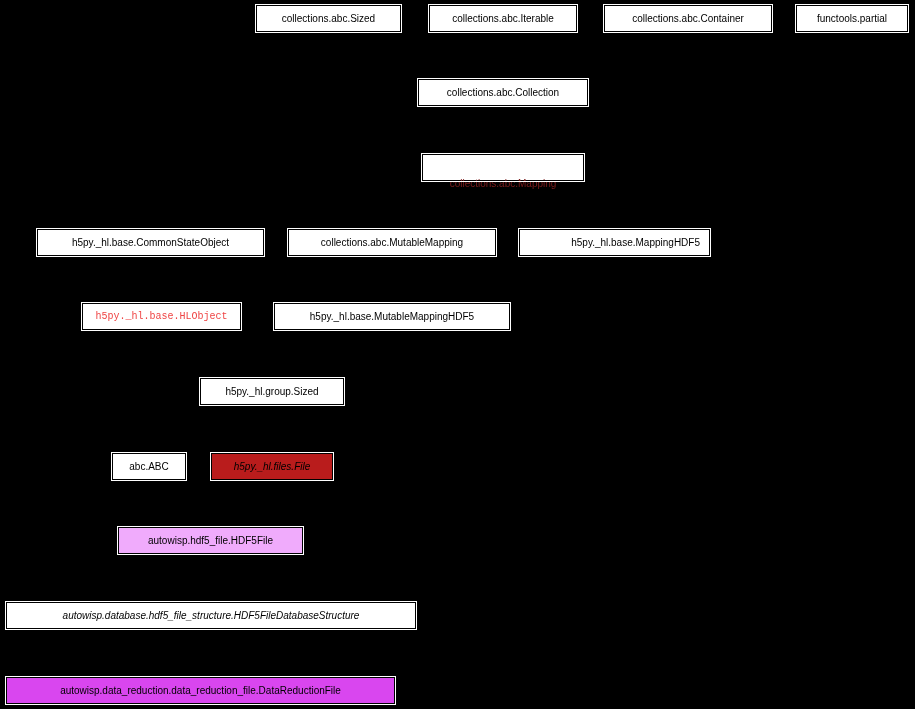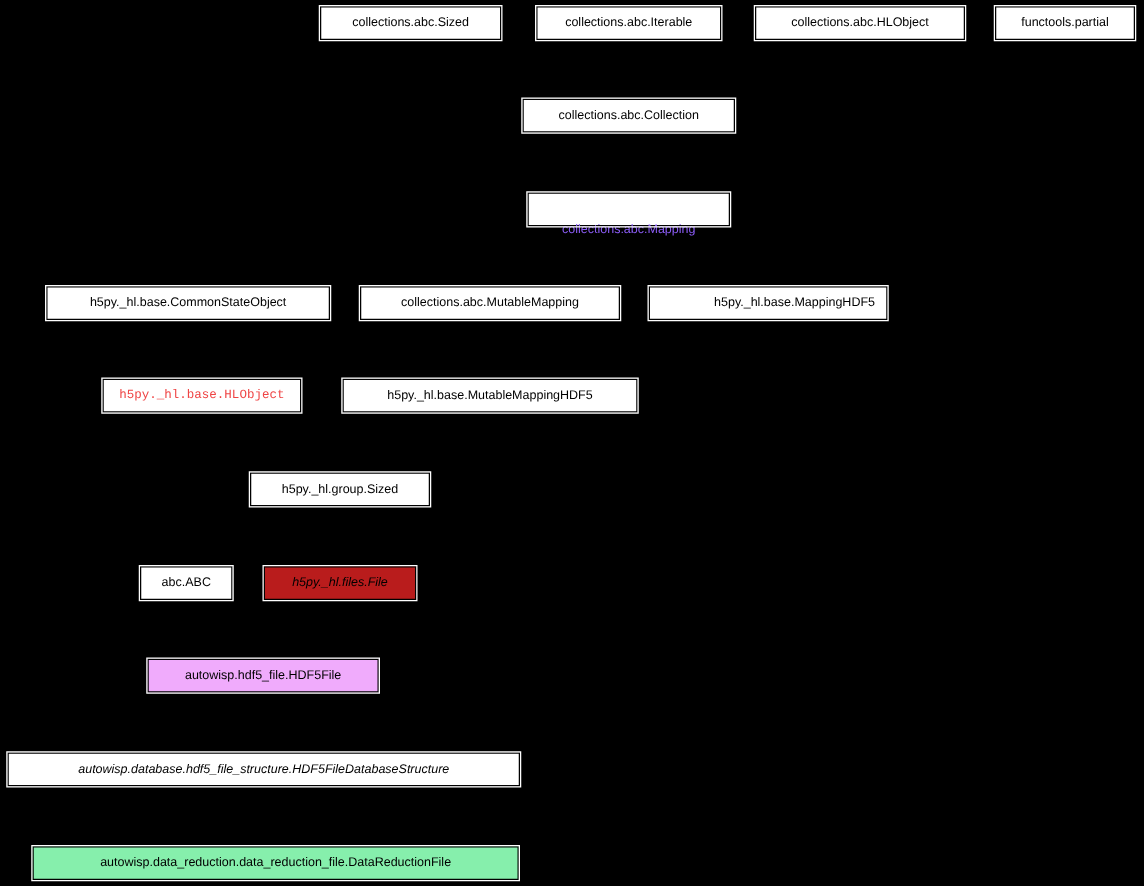--- a/index.html
+++ b/index.html
@@ -52,30 +52,30 @@
 <div id="diagram" style="width: 915px; height: 709px; background: rgb(0, 0, 0);">
   <svg class="edge-layer" xmlns="http://www.w3.org/2000/svg"></svg>
   <div id="node-layer">
       <div class="node-box" style="left: 256px; top: 5px; width: 145px; background: rgb(255, 255, 255); border-color: rgb(0, 0, 0);">
         <span class="node-label" style="color: rgb(0, 0, 0);">collections.abc.Sized</span>
       </div>
       <div class="node-box" style="left: 429px; top: 5px; width: 148px; background: rgb(255, 255, 255); border-color: rgb(0, 0, 0);">
         <span class="node-label" style="color: rgb(0, 0, 0);">collections.abc.Iterable</span>
       </div>
       <div class="node-box" style="left: 604px; top: 5px; width: 168px; background: rgb(255, 255, 255); border-color: rgb(0, 0, 0);">
-        <span class="node-label" style="color: rgb(0, 0, 0);">collections.abc.HLObject</span>
+        <span class="node-label" style="color: rgb(0, 0, 0);">collections.abc.Container</span>
       </div>
       <div class="node-box" style="left: 796px; top: 5px; width: 112px; background: rgb(255, 255, 255); border-color: rgb(0, 0, 0);">
         <span class="node-label" style="color: rgb(0, 0, 0);">functools.partial</span>
       </div>
       <div class="node-box" style="left: 418px; top: 79px; width: 170px; background: rgb(255, 255, 255); border-color: rgb(0, 0, 0);">
         <span class="node-label" style="color: rgb(0, 0, 0);">collections.abc.Collection</span>
       </div>
       <div class="node-box" style="left: 422px; top: 154px; width: 162px; background: rgb(255, 255, 255); border-color: rgb(0, 0, 0);">
-        <span class="node-label" style="color: #8b5cf6; margin-top: 32px;">collections.abc.Mapping</span>
+        <span class="node-label" style="color: #7f1d1d; margin-top: 32px;">collections.abc.Mapping</span>
       </div>
       <div class="node-box" style="left: 37px; top: 229px; width: 227px; background: rgb(255, 255, 255); border-color: rgb(0, 0, 0);">
         <span class="node-label" style="color: rgb(0, 0, 0);">h5py._hl.base.CommonStateObject</span>
       </div>
       <div class="node-box" style="left: 288px; top: 229px; width: 208px; background: rgb(255, 255, 255); border-color: rgb(0, 0, 0);">
         <span class="node-label" style="color: rgb(0, 0, 0);">collections.abc.MutableMapping</span>
       </div>
       <div class="node-box" style="left: 519px; top: 229px; width: 191px; background: rgb(255, 255, 255); border-color: rgb(0, 0, 0); justify-content: flex-end;">
         <span class="node-label" style="color: rgb(0, 0, 0);">h5py._hl.base.MappingHDF5</span>
       </div>
@@ -93,17 +93,17 @@
       </div>
       <div class="node-box" style="left: 211px; top: 453px; width: 122px; background: #b91c1c; border-color: rgb(0, 0, 0); font-style: italic;">
         <span class="node-label" style="color: rgb(0, 0, 0);">h5py._hl.files.File</span>
       </div>
       <div class="node-box" style="left: 118px; top: 527px; width: 185px; background: #f0abfc; border-color: rgb(0, 0, 0);">
         <span class="node-label" style="color: rgb(0, 0, 0);">autowisp.hdf5_file.HDF5File</span>
       </div>
       <div class="node-box" style="left: 6px; top: 602px; width: 410px; background: rgb(255, 255, 255); border-color: rgb(0, 0, 0);">
         <span class="node-label" style="color: rgb(0, 0, 0); font-style: italic;">autowisp.database.hdf5_file_structure.HDF5FileDatabaseStructure</span>
       </div>
-      <div class="node-box" style="left: 26px; top: 677px; width: 389px; background: #86efac; border-color: rgb(0, 0, 0);">
+      <div class="node-box" style="left: 6px; top: 677px; width: 389px; background: #d946ef; border-color: rgb(0, 0, 0);">
         <span class="node-label" style="color: rgb(0, 0, 0);">autowisp.data_reduction.data_reduction_file.DataReductionFile</span>
       </div>
     </div>
 </div>
 
 </body></html>

